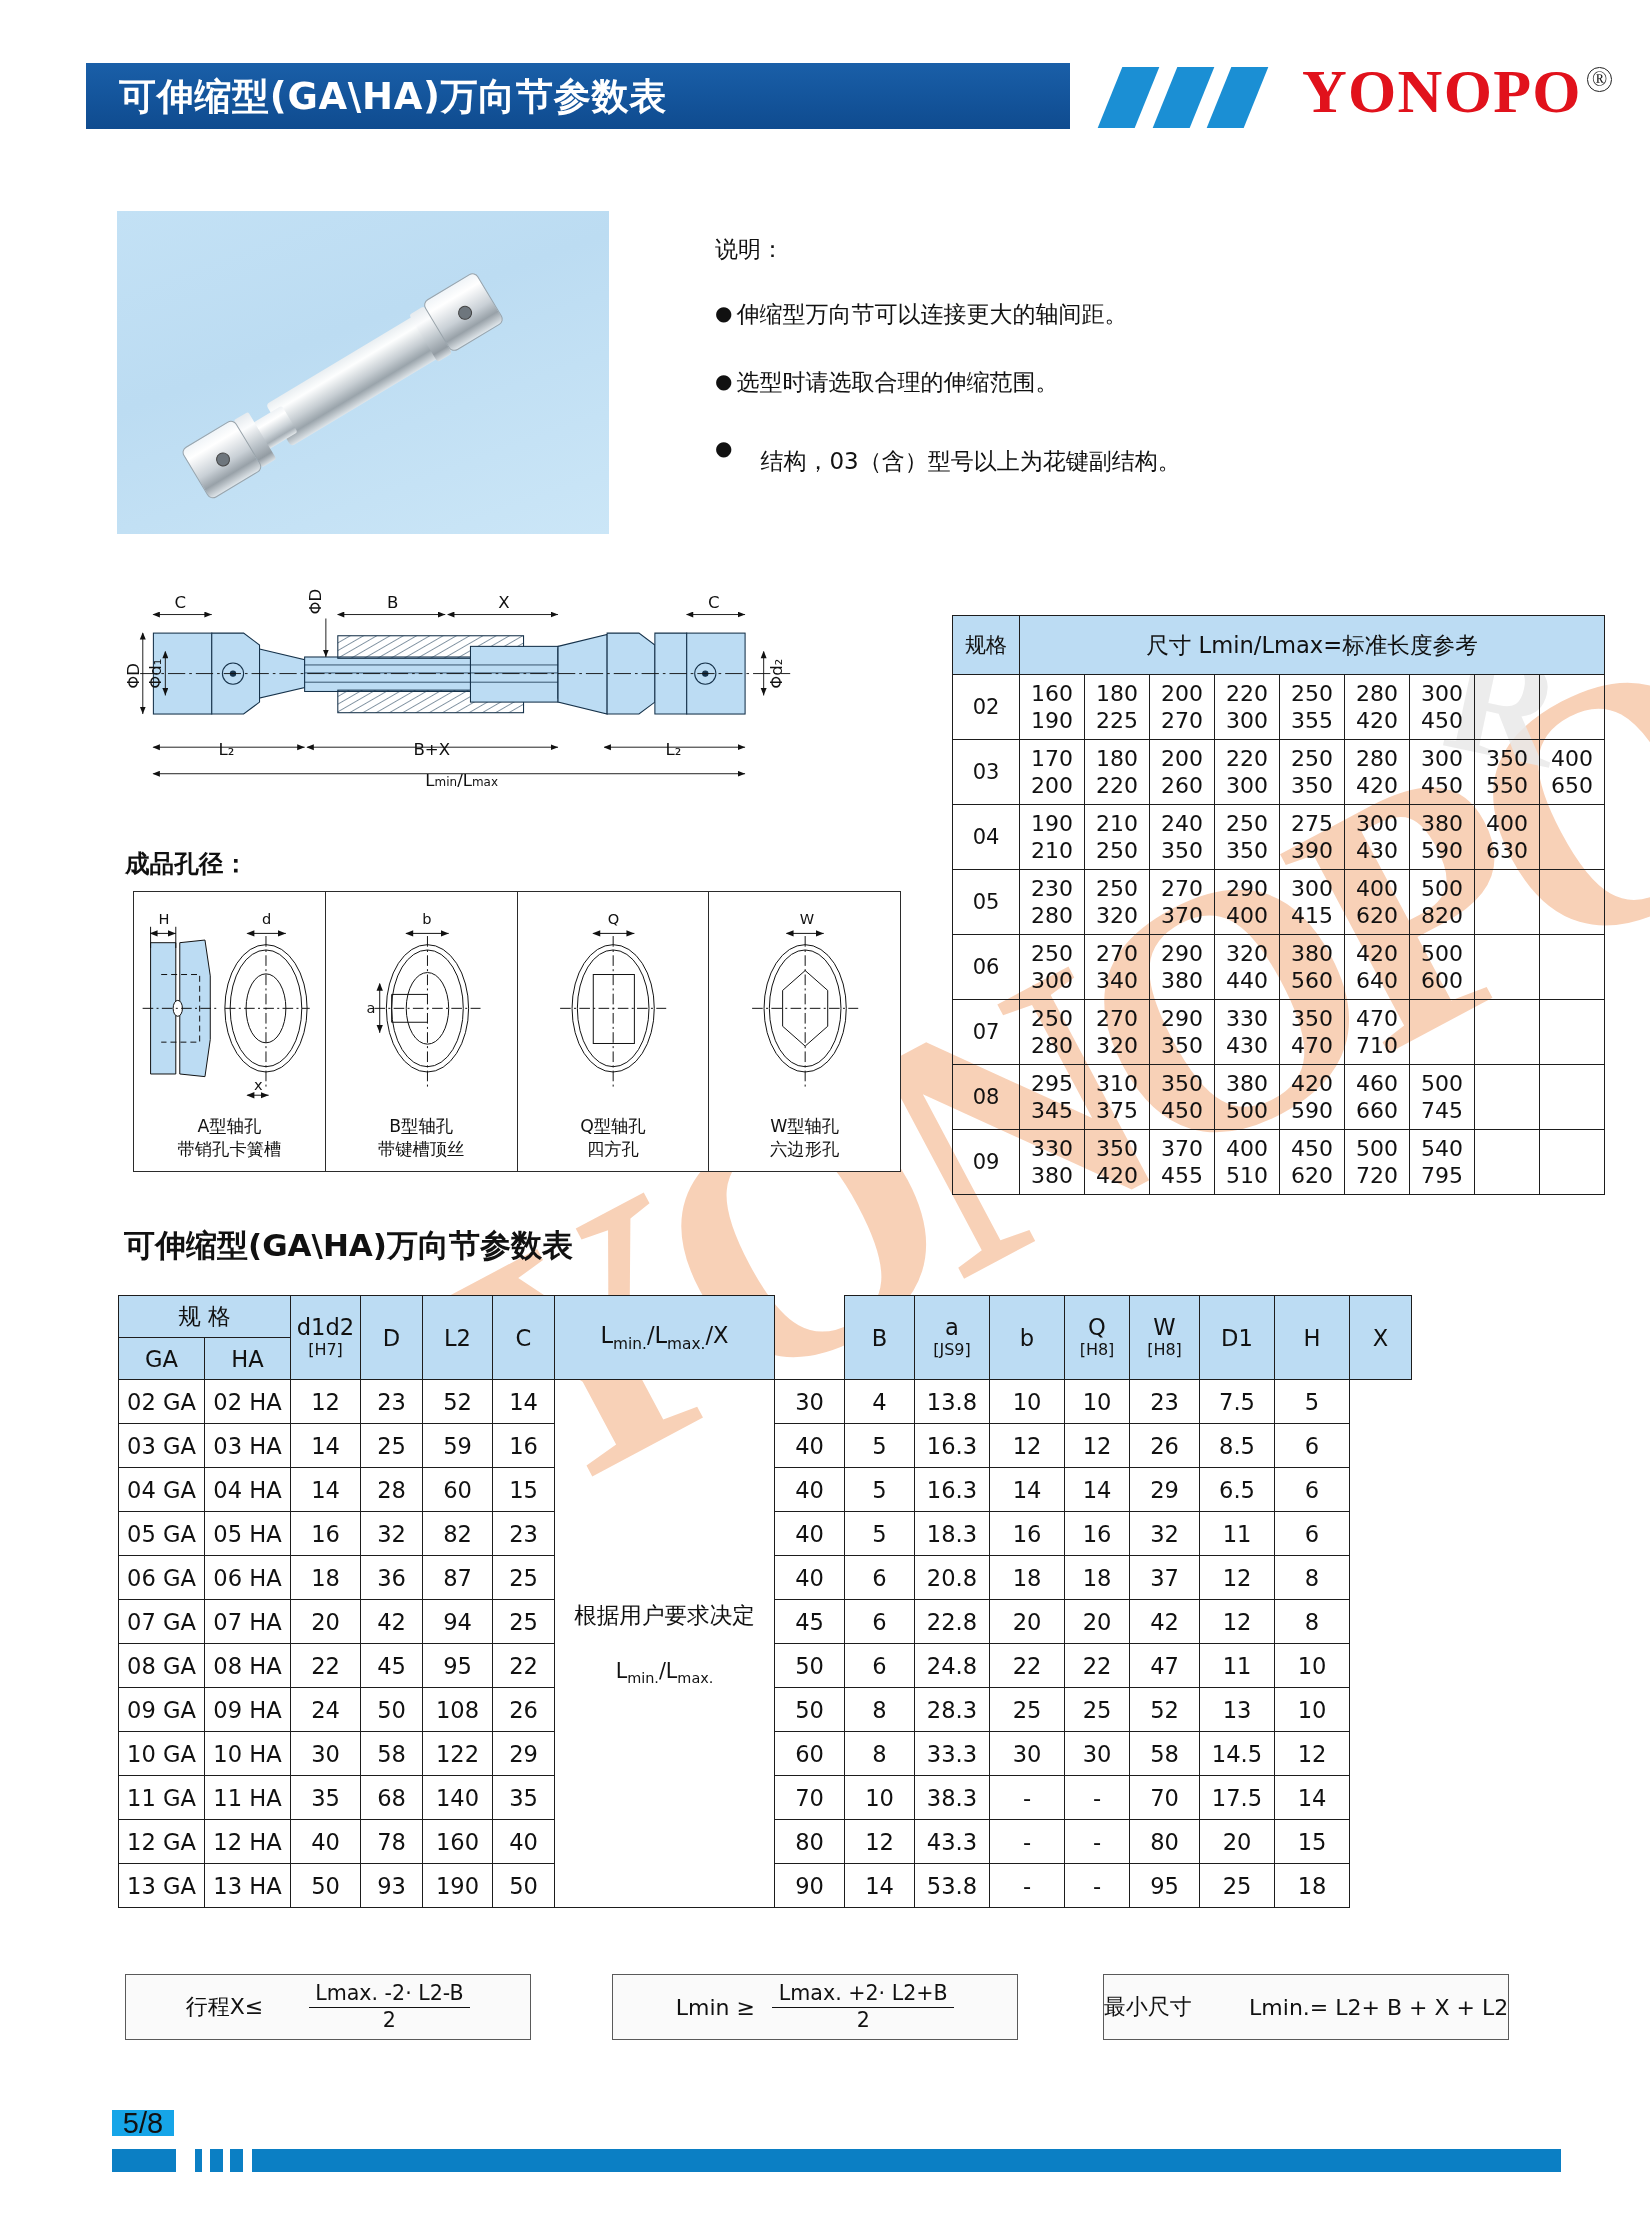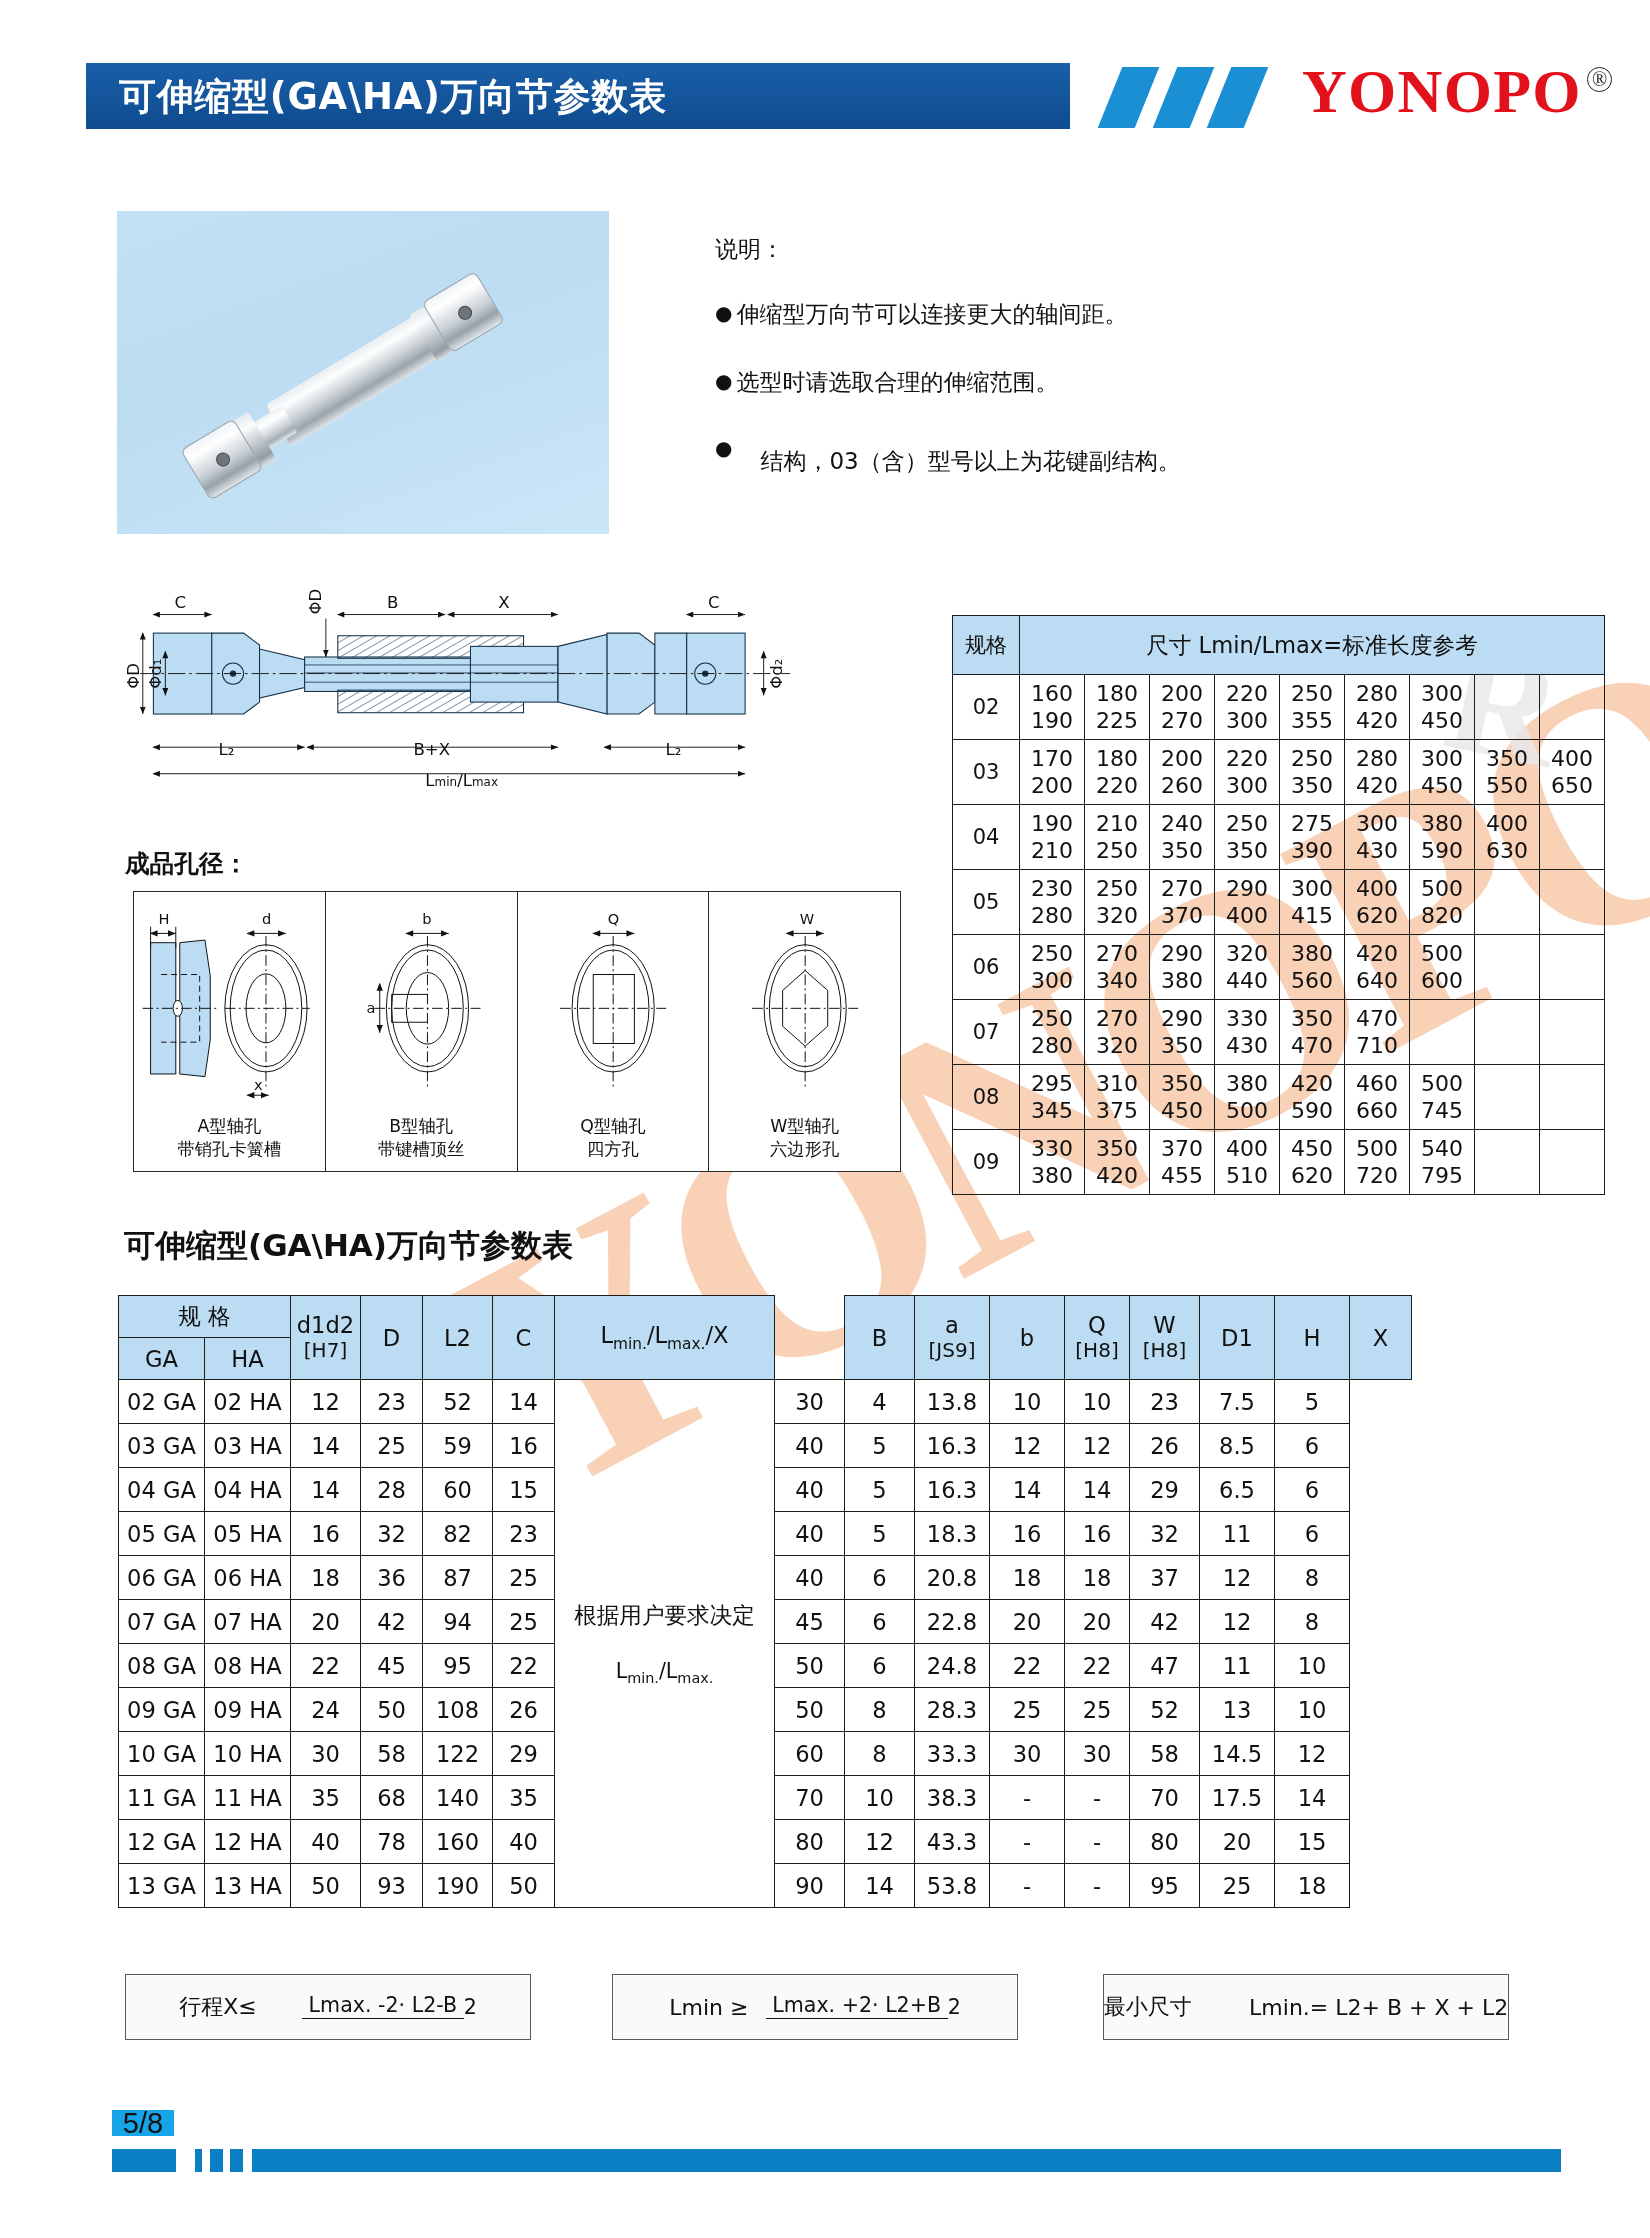--- a/index.html
+++ b/index.html
@@ -111,21 +111,21 @@
   .sec-title{position:absolute;left:124px;top:1225px;font-size:31px;font-weight:700;
              font-family:"DejaVu Sans","Liberation Sans",sans-serif;}
   .main-table{position:absolute;left:118px;top:1295px;border-collapse:collapse;
               font-family:"DejaVu Sans","Liberation Sans",sans-serif;background:transparent;}
   .main-table td,.main-table th{border:1.1px solid #1d1d1d;text-align:center;
               font-weight:400;font-size:22.6px;padding:0;}
   .main-table thead th{background:#bcdcf3;}
   .h-spec{height:41px;font-size:22.6px;}
   .h-sub{height:41px;font-size:22.6px;}
   .h-tall{font-size:22.6px;line-height:1.15;}
-  .h-tall small{font-size:20px;display:block;}
+  .h-tall small{font-size:16px;display:block;}
   .row td{height:43px;}
   .c-ga{width:85px;} .c-ha{width:85px;} .c-d1d2{width:69px;}
   .c-D{width:61px;} .c-L2{width:69px;} .c-C{width:61px;}
   .c-LX{width:219px;} .c-gap{width:32px;border:none !important;background:transparent;}
   .c-B{width:69px;} .c-a{width:61px;} .c-b{width:74px;}
   .c-Q{width:64px;} .c-W{width:64px;} .c-D1{width:69px;}
   .c-H{width:74px;} .c-X{width:61px;}
   .mid-cell{font-size:22px;line-height:1.7;}
   .mid-cell .sub{font-size:20px;}
   .sub{font-size:.68em;vertical-align:sub;}
@@ -133,21 +133,21 @@
   
   .calc-title{position:absolute;left:124px;top:1921px;font-size:28px;font-weight:700;
               font-family:"DejaVu Sans","Liberation Sans",sans-serif;}
   .fbox{position:absolute;border:1.3px solid #5a5a5a;background:#fafafa;
         display:flex;align-items:center;justify-content:center;
         font-family:"DejaVu Sans","Liberation Sans",sans-serif;}
   .fbox1{left:125px;top:1974px;width:404px;height:64px;gap:28px;}
   .fbox2{left:612px;top:1974px;width:404px;height:64px;}
   .fbox3{left:1103px;top:1974px;width:404px;height:64px;gap:40px;}
   .flabel{font-size:22px;margin-right:17.3px;white-space:nowrap;}
-  .frac{display:inline-flex;align-items:center;line-height:1.05;}
+  .frac{display:inline-flex;flex-direction:column;align-items:center;line-height:1.05;}
   .frac .num{font-size:20.6px;border-bottom:1.3px solid #111;padding:0 6.6px 2px;}
   .frac .den{font-size:20.6px;padding-top:2px;}
   .fplain{font-size:22px;white-space:nowrap;}
 
   
   .footer{position:absolute;left:112px;top:2110px;width:1449px;height:60px;}
   .pg-badge{position:absolute;left:0;top:0;width:62px;height:26px;background:#16a5e8;
             display:flex;align-items:center;justify-content:center;
             font-size:29px;color:#111;font-family:"Liberation Sans","DejaVu Sans",sans-serif;}
   .fbar{position:absolute;top:39px;height:22.6px;background:#0b7fc4;}

